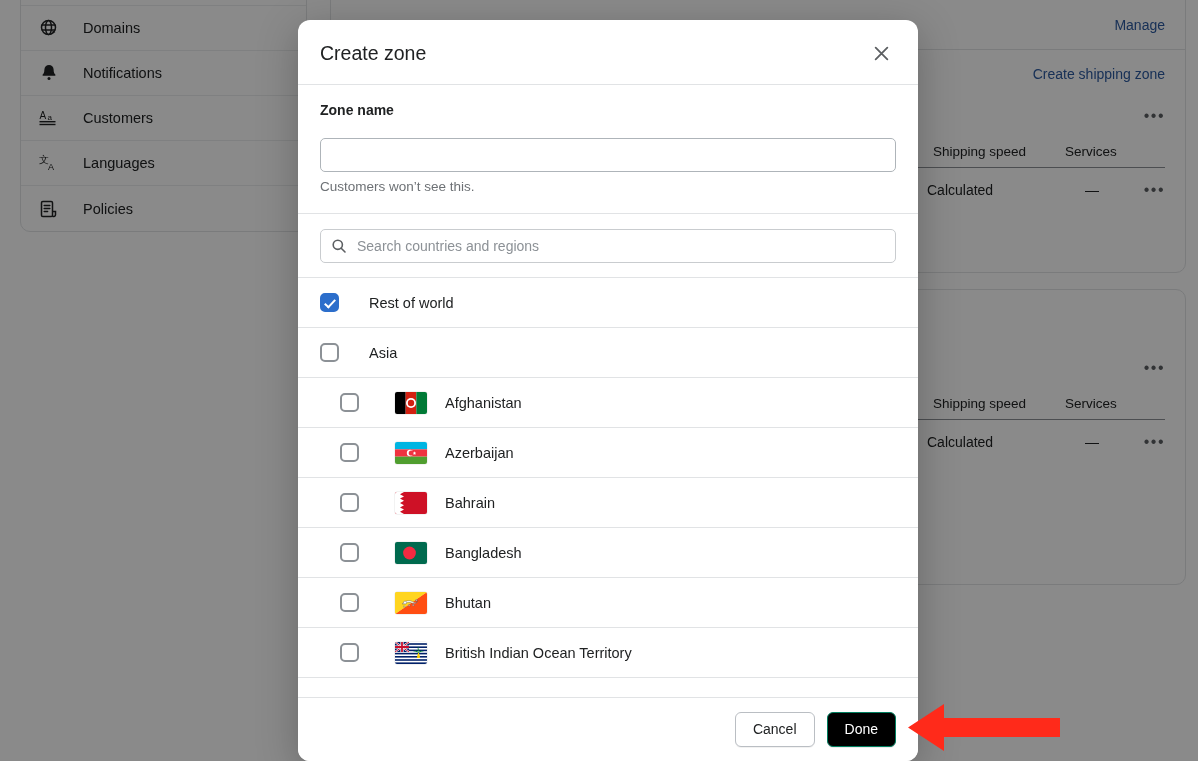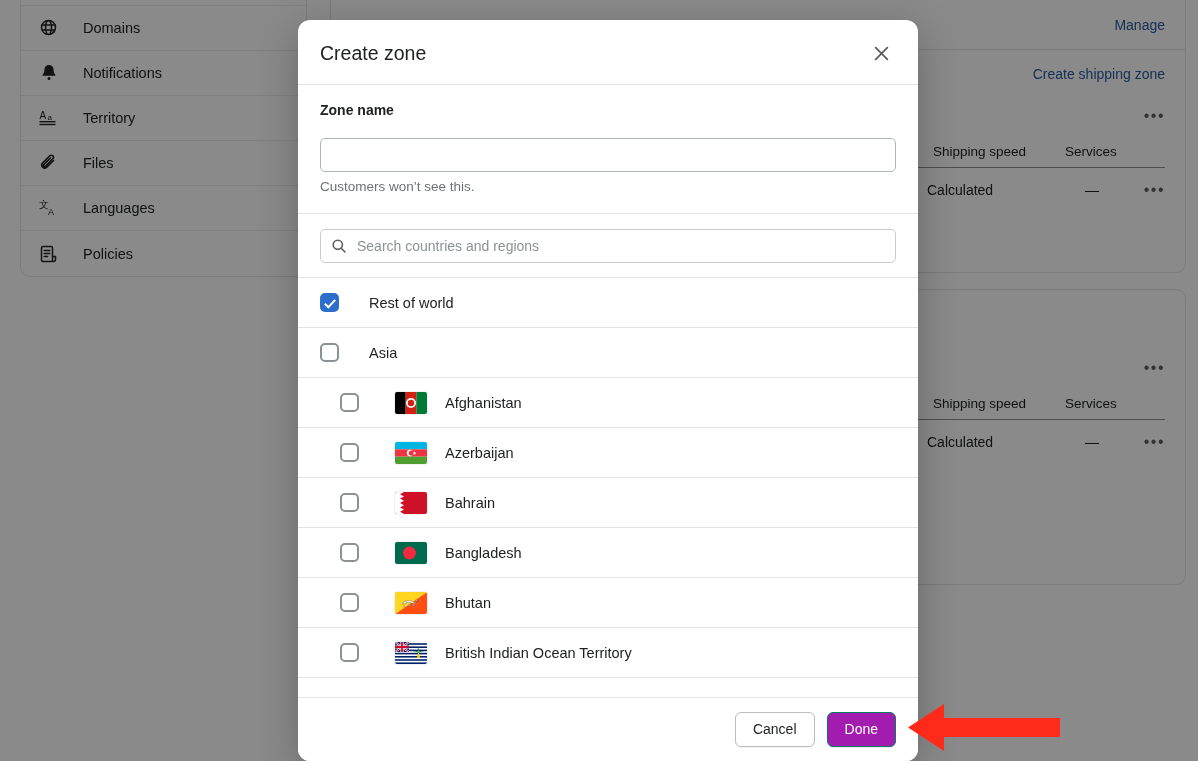--- a/index.html
+++ b/index.html
@@ -150,21 +150,21 @@
   .btn {
     font-family: inherit; font-size: 14px; cursor: pointer;
     border-radius: 6px; padding: 8px 17px; line-height: 1.2;
   }
   .btn-secondary {
     background: #ffffff; color: #202223;
     border: 1px solid #babec3;
     box-shadow: 0 1px 0 rgba(0,0,0,0.05);
   }
   .btn-primary {
-    background: #a21caf; color: #ffffff; border: 1px solid #007f5f;
+    background: #000000; color: #ffffff; border: 1px solid #007f5f;
     box-shadow: 0 1px 0 rgba(0,0,0,0.08);
   }
 
   
   .anno-arrow { position: absolute; left: 908px; top: 700px; width: 156px; height: 55px; }
 </style>
 </head>
 <body>
 
 <div id="root">
@@ -192,27 +192,21 @@
         </svg>
         <span>Notifications</span>
       </div>
       <div class="nav-item">
         <svg class="nav-ico" viewBox="0 0 20 20" fill="#202223">
           <text x="0.5" y="11" font-size="10" font-family="Liberation Sans, sans-serif">A</text>
           <text x="8.5" y="11.5" font-size="8" font-family="Liberation Sans, sans-serif">a</text>
           <rect x="0.5" y="13" width="16" height="1.4"></rect>
             <rect x="0.5" y="15.8" width="16" height="1.4"></rect>
         </svg>
-        <span>Territory</span>
-      </div>
-      <div class="nav-item">
-        <svg class="nav-ico" viewBox="0 0 20 20" fill="none" stroke="#202223" stroke-width="1.6" stroke-linecap="round">
-          <path d="M14.5 7.5 L7.6 14.4a3 3 0 0 1-4.2-4.2l7.4-7.4a2.1 2.1 0 0 1 3 3l-7.4 7.4a1.1 1.1 0 0 1-1.6-1.6l6.6-6.6"></path>
-        </svg>
-        <span>Files</span>
+        <span>Customers</span>
       </div>
       <div class="nav-item">
         <svg class="nav-ico" viewBox="0 0 20 20" fill="#202223">
           <text x="0" y="10" font-size="10" font-family="Liberation Sans, sans-serif">文</text>
           <text x="9" y="17" font-size="9" font-family="Liberation Sans, sans-serif">A</text>
         </svg>
         <span>Languages</span>
       </div>
       <div class="nav-item">
         <svg class="nav-ico" viewBox="0 0 20 20" fill="none" stroke="#202223" stroke-width="1.5">

